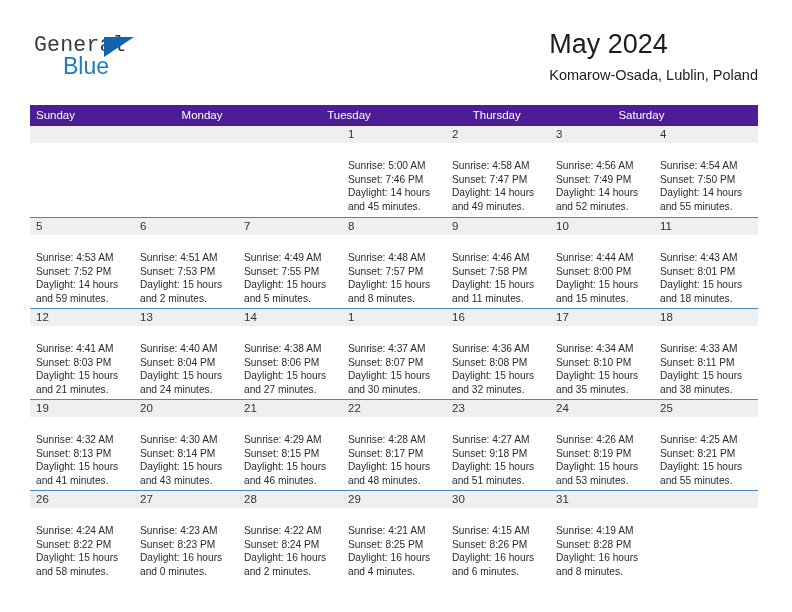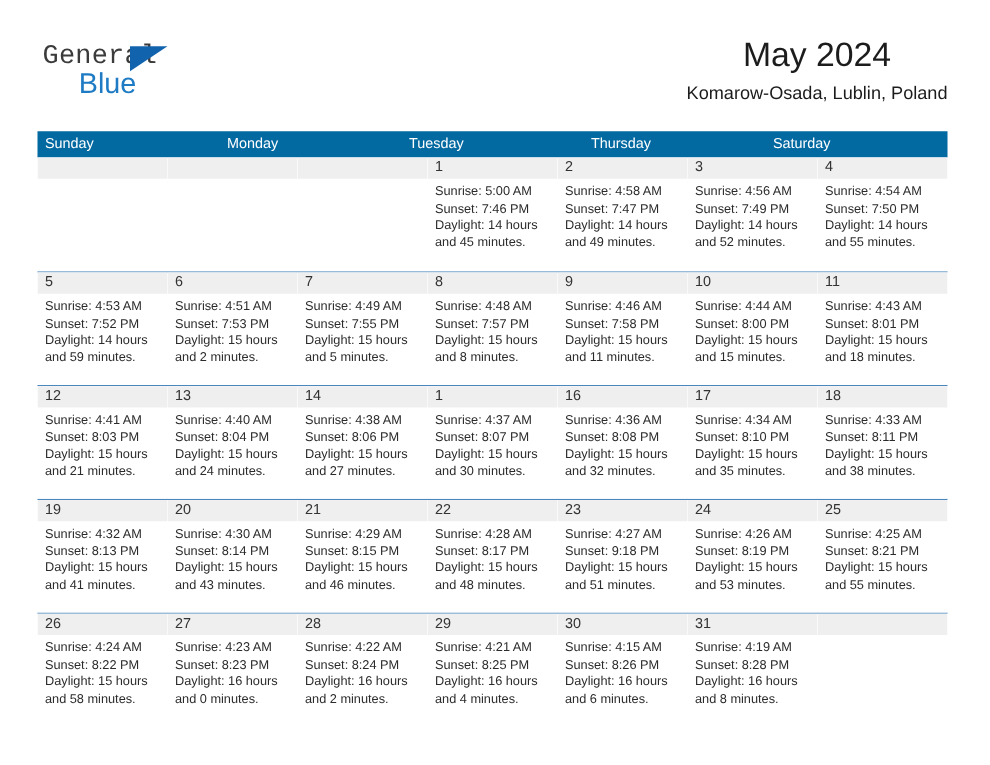--- a/index.html
+++ b/index.html
@@ -64,21 +64,21 @@
     font-size: 23px;
     color: #1f7bc4;
     line-height: 22px;
     font-family: "Liberation Sans", sans-serif;
   }
 
   .title-block {
     position: absolute;
     right: 34px;
     top: 28px;
-    text-align: center;
+    text-align: left;
   }
   .cal-title {
     font-size: 27px;
     color: #1c1c1c;
     font-weight: normal;
     line-height: 32px;
     white-space: nowrap;
   }
   .cal-subtitle {
     margin-top: 6px;
@@ -91,21 +91,21 @@
   
   .calendar {
     position: absolute;
     left: 30px;
     top: 105px;
     width: 728px;
   }
 
   .dow-row {
     display: flex;
-    background: #0369a1;
+    background: #4c1d95;
     height: 21px;
   }
   .dow-cell {
     flex: 1 1 0;
     color: #ffffff;
     font-size: 11.5px;
     line-height: 21px;
     padding-left: 6px;
     box-sizing: border-box;
     white-space: nowrap;
@@ -136,21 +136,21 @@
     color: #333333;
     line-height: 17px;
     padding-left: 6px;
     box-sizing: border-box;
   }
   .day-cell.empty .date-band {
     color: transparent;
   }
 
   .day-info {
-    padding: 4px 6px 0 6px;
+    padding: 16px 6px 0 6px;
     font-size: 10.2px;
     line-height: 13.6px;
     color: #2b2b2b;
   }
   .day-info div {
     white-space: nowrap;
   }
 </style>
 </head>
 <body>

